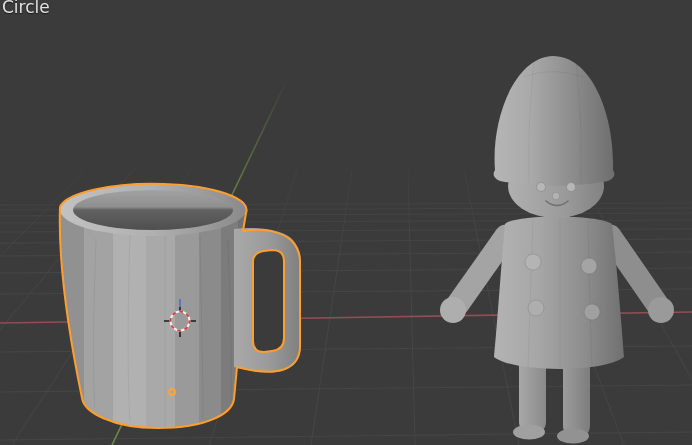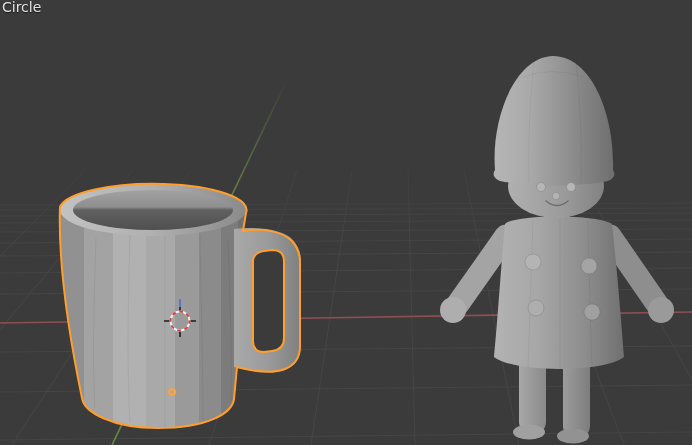--- a/index.html
+++ b/index.html
@@ -6,21 +6,21 @@
   .stage{
     position:relative;
     width:692px;height:445px;
     overflow:hidden;
     background:#3b3b3b;
     font-family:"DejaVu Sans","Liberation Sans",sans-serif;
   }
   .stage svg{position:absolute;inset:0;display:block;}
   .overlay-label{
     position:absolute;top:1px;left:2px;
-    font-size:14px;line-height:12px;
+    font-size:17px;line-height:12px;
     color:#e2e2e2;
     text-shadow:0 1px 1px rgba(0,0,0,.6);
     user-select:none;
   }
 </style>
 </head>
 <body>
 
 <div class="stage">
 

